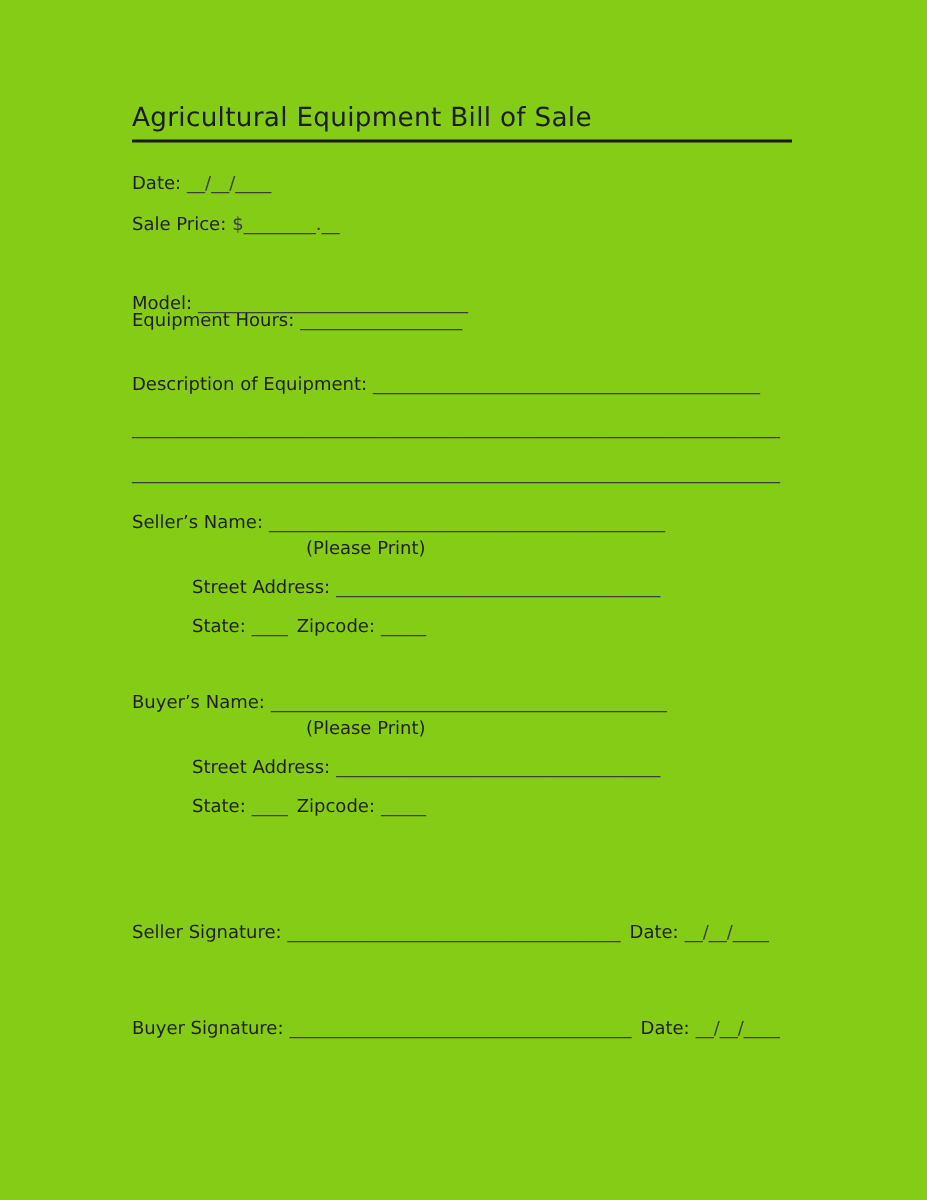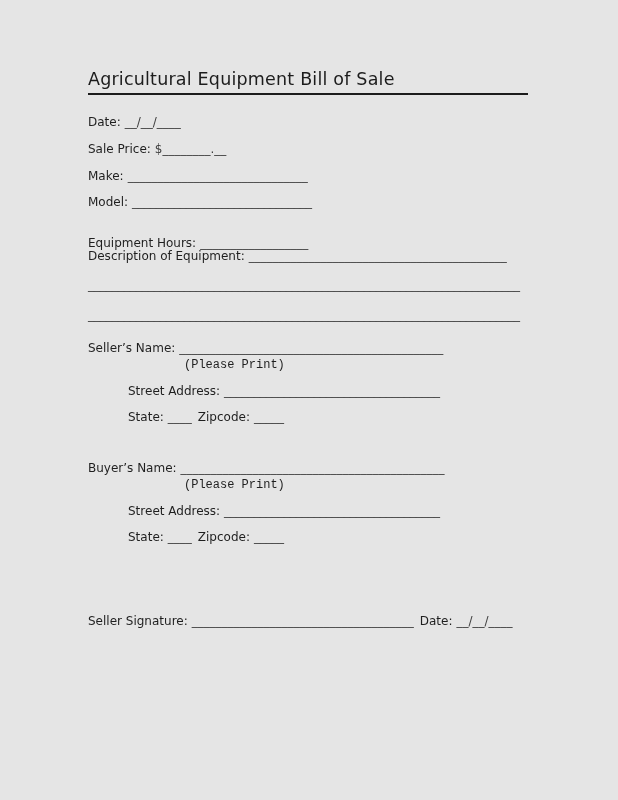--- a/index.html
+++ b/index.html
@@ -4,21 +4,21 @@
 <style>
   html, body {
     margin: 0;
     padding: 0;
     background: #ffffff;
   }
   .page {
     position: relative;
     width: 618px;
     height: 800px;
-    background: #e5e5e5;
+    background: #84cc16;
     font-family: "DejaVu Sans", "Liberation Sans", sans-serif;
     color: #1f1f1f;
     overflow: hidden;
   }
   .title {
     position: absolute;
     left: 88px;
     top: 69px;
     width: 440px;
     margin: 0;
@@ -42,28 +42,28 @@
     color: #3d3d3d;
     margin-left: 4px;
   }
   .row .lbl2 {
     margin-left: 6px;
   }
   .row.blank-only .blank {
     margin-left: 0;
   }
   .indent1 { left: 128px; }
-  .indent2 { left: 184px; font-family: Liberation Mono, monospace; }
+  .indent2 { left: 204px; }
 
   
   .r-date        { top: 115px; }
   .r-sale        { top: 142px; }
   .r-make        { top: 169px; }
   .r-model       { top: 195px; }
-  .r-hours       { top: 236px; }
+  .r-hours       { top: 206px; }
   .r-desc        { top: 249px; }
   .r-desc2       { top: 278px; }
   .r-desc3       { top: 308px; }
   .r-sname       { top: 341px; }
   .r-spp         { top: 358px; }
   .r-sstreet     { top: 384px; }
   .r-sstate      { top: 410px; }
   .r-bname       { top: 461px; }
   .r-bpp         { top: 478px; }
   .r-bstreet     { top: 504px; }
@@ -79,23 +79,20 @@
   <h1 class="title">Agricultural Equipment Bill of Sale</h1>
 
   <div class="row r-date">
     <span>Date:</span><span class="blank">__/__/____</span>
   </div>
 
   <div class="row r-sale">
     <span>Sale Price:</span><span class="blank">$________.__</span>
   </div>
 
-  <div class="row r-make">
-    <span>Make:</span><span class="blank">______________________________</span>
-  </div>
 
   <div class="row r-model">
     <span>Model:</span><span class="blank">______________________________</span>
   </div>
 
   <div class="row r-hours">
     <span>Equipment Hours:</span><span class="blank">__________________</span>
   </div>
 
   <div class="row r-desc">
@@ -139,14 +136,17 @@
   </div>
 
   <div class="row r-bstate indent1">
     <span>State:</span><span class="blank">____</span><span class="lbl2">Zipcode:</span><span class="blank">_____</span>
   </div>
 
   <div class="row r-ssig">
     <span>Seller Signature:</span><span class="blank">_____________________________________</span><span class="lbl2">Date:</span><span class="blank">__/__/____</span>
   </div>
 
+  <div class="row r-bsig">
+    <span>Buyer Signature:</span><span class="blank">______________________________________</span><span class="lbl2">Date:</span><span class="blank">__/__/____</span>
+  </div>
 
 </div>
 
 </body></html>

